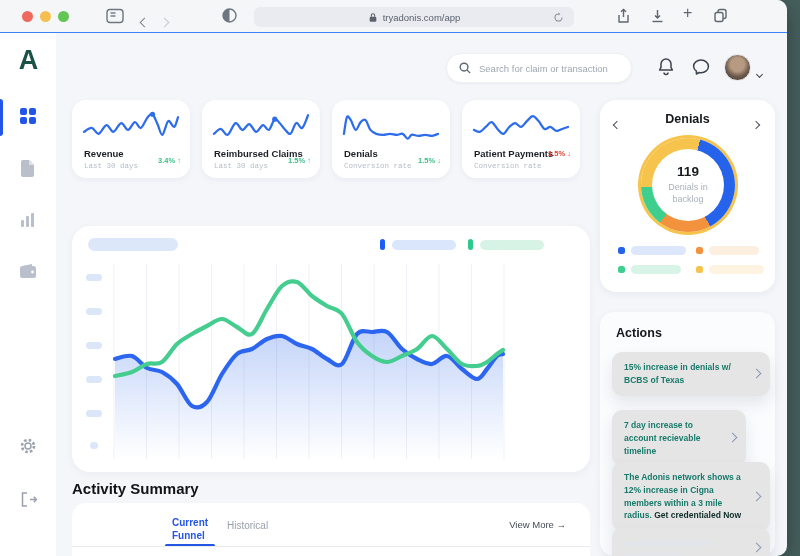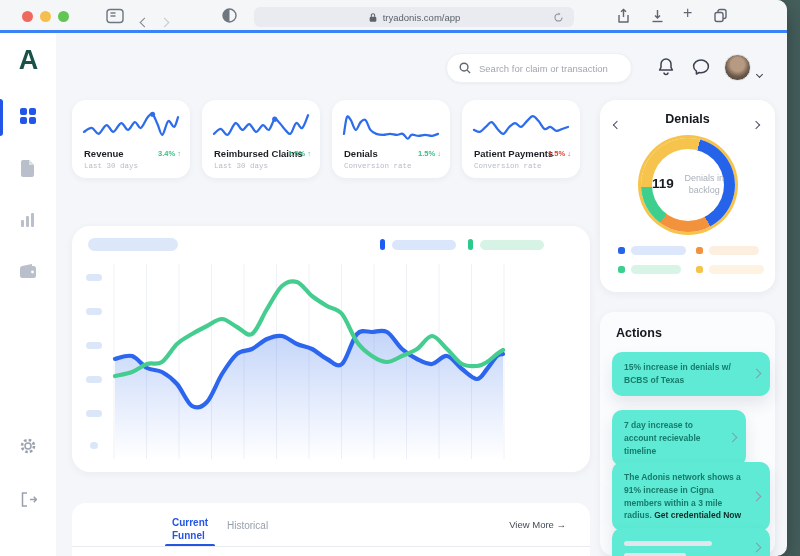--- a/index.html
+++ b/index.html
@@ -1,21 +1,21 @@
 <!DOCTYPE html>
 <html><head>
 <meta charset="utf-8">
 <style>
   *{box-sizing:border-box;margin:0;padding:0;font-family:"Liberation Sans",sans-serif;}
   html,body{width:800px;height:556px;overflow:hidden;background:#46605e;}
   .window{position:absolute;left:0;top:0;width:787px;height:556px;background:#f4f6fa;
           border-radius:0 10px 10px 0;overflow:hidden;box-shadow:0 6px 24px rgba(0,0,0,.35);}
   .abs{position:absolute;}
   
-  .chrome{position:absolute;left:0;top:0;width:100%;height:33px;background:#f5f6f8;border-bottom:3px solid #3b82f6;}
+  .chrome{position:absolute;left:0;top:0;width:100%;height:33px;background:#f5f6f8;border-bottom:1px solid #3b82f6;}
   .light{position:absolute;top:11px;width:11px;height:11px;border-radius:50%;}
   .url-pill{position:absolute;left:254px;top:7px;width:320px;height:20px;background:#e9ebf0;border-radius:6px;
             display:flex;align-items:center;justify-content:center;gap:5px;}
   .url-text{font-size:9.5px;color:#5b626a;color:#5b626c;}
   .chrome-ic{position:absolute;top:8px;color:#6e7681;}
   .chev{display:inline-block;width:7px;height:7px;border-right:1.7px solid #8b97b5;border-top:1.7px solid #8b97b5;}
   .chev.r{transform:rotate(45deg);} .chev.l{transform:rotate(-135deg);} .chev.d{transform:rotate(135deg);}
   
   .sidebar{position:absolute;left:0;top:33px;width:56px;height:523px;background:#ffffff;}
   .logo{position:absolute;left:0;top:12px;width:56px;text-align:center;font-size:27px;font-weight:800;color:#1a5248;letter-spacing:-1px;}
@@ -26,47 +26,47 @@
   .search{position:absolute;left:446px;top:53px;width:186px;height:30px;background:#fff;border:1px solid #eef0f4;
           border-radius:15px;display:flex;align-items:center;gap:8px;padding:0 12px;box-shadow:0 1px 3px rgba(16,24,40,.05);}
   .search-ph{font-size:9.5px;color:#a0a7b1;}
   .avatar{position:absolute;left:724px;top:54px;width:27px;height:27px;border-radius:50%;
           background:radial-gradient(circle at 50% 38%,#b79a82 0 34%,#6d5b4c 60%,#3f362e 100%);border:1px solid #e2e5ea;}
   
   .stat{position:absolute;top:100px;width:118px;height:78px;background:#fff;border-radius:14px;box-shadow:0 2px 6px rgba(23,31,54,.05);}
   .stat svg{position:absolute;left:10px;top:8px;}
   .stat-name{position:absolute;left:12px;top:48px;font-size:9.5px;font-weight:700;color:#1c1f26;white-space:nowrap;}
   .stat-delta{position:absolute;right:9px;top:49px;font-size:7.5px;font-weight:700;}
-  .stat-delta.green{color:#3bbf85;} .stat-delta.red{color:#df4330;}
+  .stat-delta.green{color:#3bbf85;margin-top:7px;} .stat-delta.red{color:#df4330;}
   .stat-sub{position:absolute;left:12px;top:62px;font-size:7.5px;color:#b6bcc8;font-family:Liberation Mono, monospace;}
   .sec-title{position:absolute;font-size:15px;font-weight:700;color:#101317;}
   
   .chart-card{position:absolute;left:72px;top:226px;width:518px;height:246px;background:#fff;border-radius:18px;box-shadow:0 2px 8px rgba(23,31,54,.05);}
   .pill{border-radius:7px;position:absolute;}
   .legend-dot{position:absolute;width:5px;height:11px;border-radius:3px;}
   .ypill{position:absolute;left:14px;width:16px;height:7px;border-radius:4px;background:#dbe7f9;}
   
   .activity-card{position:absolute;left:72px;top:503px;width:518px;height:53px;background:#fff;border-radius:14px 14px 0 0;}
   .tab-current{position:absolute;left:100px;top:13px;width:52px;font-size:10px;font-weight:700;color:#2456e4;line-height:1.3;}
   .tab-hist{position:absolute;left:155px;top:17px;font-size:10px;color:#98a0ac;}
   .tab-underline{position:absolute;left:93px;top:41px;width:50px;height:3px;border-radius:2px;background:#2456e4;}
   .tab-divider{position:absolute;left:0px;top:43px;width:518px;height:1px;background:#e9ebef;}
   .view-more{position:absolute;right:24px;top:16px;font-size:9.5px;color:#454c57;}
   
   .denials-card{position:absolute;left:600px;top:100px;width:175px;height:192px;background:#fff;border-radius:16px;box-shadow:0 2px 8px rgba(23,31,54,.06);}
   .den-title{position:absolute;left:0;top:12px;width:100%;text-align:center;font-size:12.5px;font-weight:600;color:#15181e;}
   .donut{position:absolute;left:41px;top:38px;width:94px;height:94px;border-radius:50%;box-shadow:0 0 0 3px #f6c44c;}
-  .donut-hole{position:absolute;inset:11px;background:#fff;border-radius:50%;display:flex;flex-direction:row;align-items:center;justify-content:space-between;}
+  .donut-hole{position:absolute;inset:11px;background:#fff;border-radius:50%;display:flex;flex-direction:column;align-items:center;justify-content:center;}
   .donut-val{font-size:13.5px;font-weight:600;color:#181b20;margin-bottom:3px;}
   .donut-lab{font-size:9px;color:#aab0ba;line-height:1.3;text-align:center;}
   .leg-dot{position:absolute;width:7px;height:7px;border-radius:2.5px;}
   .leg-pill{position:absolute;height:9px;border-radius:5px;}
   .actions-panel{position:absolute;left:600px;top:312px;width:175px;height:244px;background:#fbfcfe;border-radius:14px;box-shadow:0 2px 8px rgba(23,31,54,.05);}
   .act-title{position:absolute;left:16px;top:14px;font-size:12.5px;font-weight:700;color:#15181e;}
-  .act-card{position:absolute;left:12px;background:#5eead4;border-radius:10px;box-shadow:0 8px 16px rgba(31,42,70,.10);
+  .act-card{position:absolute;left:12px;background:#e5e5e5;border-radius:10px;box-shadow:0 8px 16px rgba(31,42,70,.10);
             padding:9px 24px 9px 12px;font-size:8.5px;font-weight:700;color:#177a6b;line-height:1.5;}
   .act-card .chev{position:absolute;right:10px;top:50%;margin-top:-4px;}
   .act-link{color:#0f2d28;}
   .skel{background:#e2e5ea;border-radius:3px;height:5px;}
   svg{display:block;}
 </style>
 </head>
 <body>
 
 <div class="window">
@@ -254,20 +254,21 @@
             <stop offset="0%" stop-color="rgba(59,114,236,0.30)"></stop>
             <stop offset="100%" stop-color="rgba(59,114,236,0)"></stop>
           </linearGradient>
         </defs>
         <path d="M3,105C5.8,104.5 14.7,100.5 20,102C25.3,103.5 30.0,111.3 35,114C40.0,116.7 45.0,115.3 50,118C55.0,120.7 60.0,124.3 65,130C70.0,135.7 75.0,149.0 80,152C85.0,155.0 90.0,153.3 95,148C100.0,142.7 105.0,128.0 110,120C115.0,112.0 120.0,104.2 125,100C130.0,95.8 135.0,97.5 140,95C145.0,92.5 150.0,87.2 155,85C160.0,82.8 165.0,81.2 170,82C175.0,82.8 180.0,87.8 185,90C190.0,92.2 195.0,92.5 200,95C205.0,97.5 210.0,102.5 215,105C220.0,107.5 225.0,114.2 230,110C235.0,105.8 240.0,85.3 245,80C250.0,74.7 255.0,78.3 260,78C265.0,77.7 270.0,75.2 275,78C280.0,80.8 285.0,90.5 290,95C295.0,99.5 300.0,102.5 305,105C310.0,107.5 315.0,110.5 320,110C325.0,109.5 330.0,101.2 335,102C340.0,102.8 345.0,111.2 350,115C355.0,118.8 360.8,125.0 365,125C369.2,125.0 371.7,118.8 375,115C378.3,111.2 382.3,104.5 385,102C387.7,99.5 390.0,100.3 391,100L391,205L3,205Z" fill="url(#gf)"></path>
         <path d="M3,105C5.8,104.5 14.7,100.5 20,102C25.3,103.5 30.0,111.3 35,114C40.0,116.7 45.0,115.3 50,118C55.0,120.7 60.0,124.3 65,130C70.0,135.7 75.0,149.0 80,152C85.0,155.0 90.0,153.3 95,148C100.0,142.7 105.0,128.0 110,120C115.0,112.0 120.0,104.2 125,100C130.0,95.8 135.0,97.5 140,95C145.0,92.5 150.0,87.2 155,85C160.0,82.8 165.0,81.2 170,82C175.0,82.8 180.0,87.8 185,90C190.0,92.2 195.0,92.5 200,95C205.0,97.5 210.0,102.5 215,105C220.0,107.5 225.0,114.2 230,110C235.0,105.8 240.0,85.3 245,80C250.0,74.7 255.0,78.3 260,78C265.0,77.7 270.0,75.2 275,78C280.0,80.8 285.0,90.5 290,95C295.0,99.5 300.0,102.5 305,105C310.0,107.5 315.0,110.5 320,110C325.0,109.5 330.0,101.2 335,102C340.0,102.8 345.0,111.2 350,115C355.0,118.8 360.8,125.0 365,125C369.2,125.0 371.7,118.8 375,115C378.3,111.2 382.3,104.5 385,102C387.7,99.5 390.0,100.3 391,100" fill="none" stroke="#2c66ef" stroke-width="4.2" stroke-linecap="round" stroke-linejoin="round"></path>
         <path d="M3,122C5.8,121.3 14.7,120.0 20,118C25.3,116.0 30.0,111.7 35,110C40.0,108.3 45.0,111.3 50,108C55.0,104.7 60.0,94.7 65,90C70.0,85.3 75.0,83.0 80,80C85.0,77.0 90.0,74.5 95,72C100.0,69.5 105.0,64.8 110,65C115.0,65.2 120.0,70.5 125,73C130.0,75.5 135.0,83.0 140,80C145.0,77.0 150.0,63.0 155,55C160.0,47.0 165.0,36.5 170,32C175.0,27.5 180.0,26.3 185,28C190.0,29.7 195.0,38.0 200,42C205.0,46.0 210.0,49.0 215,52C220.0,55.0 225.0,54.0 230,60C235.0,66.0 240.0,81.0 245,88C250.0,95.0 255.0,98.7 260,102C265.0,105.3 270.0,108.0 275,108C280.0,108.0 285.0,104.2 290,102C295.0,99.8 300.0,98.3 305,95C310.0,91.7 315.0,82.0 320,82C325.0,82.0 330.0,90.3 335,95C340.0,99.7 345.0,107.2 350,110C355.0,112.8 360.8,112.3 365,112C369.2,111.7 371.7,110.0 375,108C378.3,106.0 382.3,102.0 385,100C387.7,98.0 390.0,96.7 391,96" fill="none" stroke="#44cd8f" stroke-width="4.2" stroke-linecap="round" stroke-linejoin="round"></path>
       </svg>
   </div>
 
+  <div class="sec-title" style="left:72px;top:480px;">Activity Summary</div>
   <div class="activity-card">
     <div class="tab-current">Current Funnel</div>
     <div class="tab-hist">Historical</div>
     <div class="tab-underline"></div>
     <div class="tab-divider"></div>
     <div class="view-more">View More →</div>
   </div>
 
   <div class="denials-card">
     <div class="abs" style="left:14px;top:14px;"><span class="chev l" style="border-color:#4a5160;width:6px;height:6px;border-width:1.4px;"></span></div>
@@ -293,21 +294,21 @@
 
   <div class="actions-panel">
     <div class="act-title">Actions</div>
     <div class="act-card" style="top:40px;width:158px;">
       <span>15% increase in denials w/ BCBS of Texas</span><span class="chev r"></span>
     </div>
     <div class="act-card" style="top:98px;width:134px;">
       <span>7 day increase to account recievable timeline</span><span class="chev r"></span>
     </div>
     <div class="act-card" style="top:150px;width:158px;">
-      <span>The Adonis network shows a 91% increase in Cigna members within a 3 mile radius.</span> <span class="act-link">Get credentialed Now</span>
+      <span>The Adonis network shows a 12% increase in Cigna members within a 3 mile radius.</span> <span class="act-link">Get credentialed Now</span>
       <span class="chev r"></span>
     </div>
     <div class="act-card" style="top:216px;width:158px;height:40px;">
       <div class="skel" style="width:88px;margin:4px 0 7px;"></div>
       <div class="skel" style="width:62px;"></div>
       <span class="chev r"></span>
     </div>
   </div>
 
 </div>

